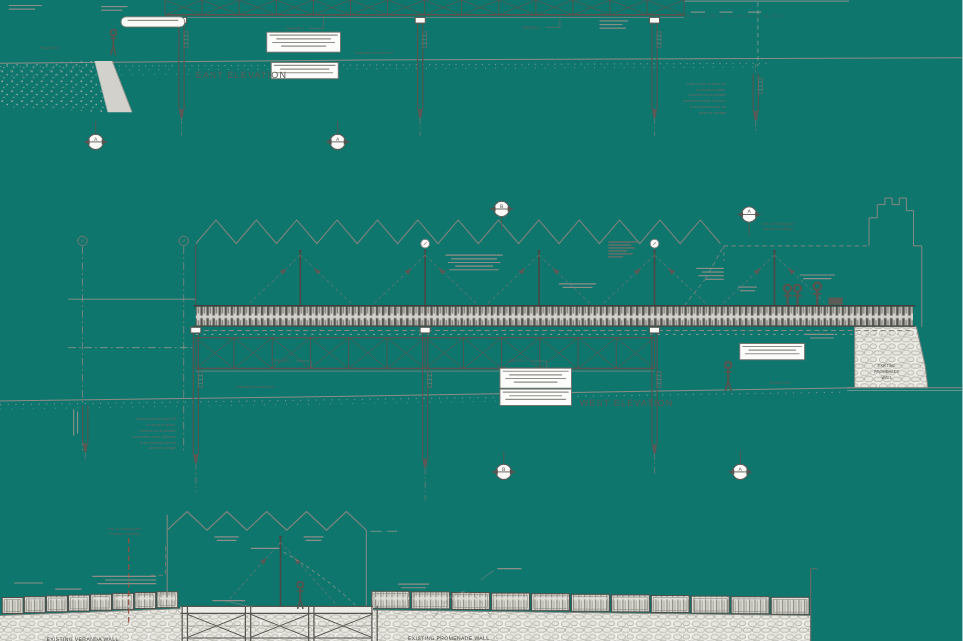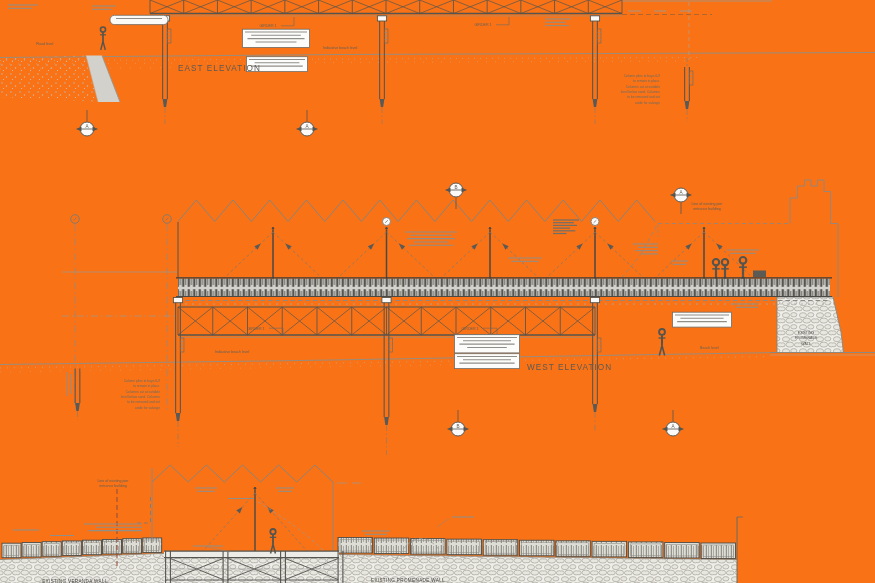--- a/index.html
+++ b/index.html
@@ -1,16 +1,16 @@
 <!DOCTYPE html>
 <html><head>
 <meta charset="utf-8">
 <style>
   html,body{margin:0;padding:0;background:#ffffff;}
-  .sheet{width:875px;height:583px;background:#f97316;position:relative;overflow:hidden;}
+  .sheet{width:875px;height:583px;background:#0f766e;position:relative;overflow:hidden;}
   svg{display:block;}
   text{font-family:"Liberation Sans","DejaVu Sans",sans-serif;fill:#615f5a;}
   .title{font-size:8.2px;letter-spacing:1.05px;fill:#5b5a55;}
   .lbl{font-size:3.6px;}
   .micro{font-size:3.3px;fill:#6b6a64;}
   .wall{font-size:3.5px;fill:#514f4a;}
   .big{font-size:4.6px;letter-spacing:.35px;fill:#4d4c47;}
   .mid{text-anchor:middle;}
   .end{text-anchor:end;}
 </style>

